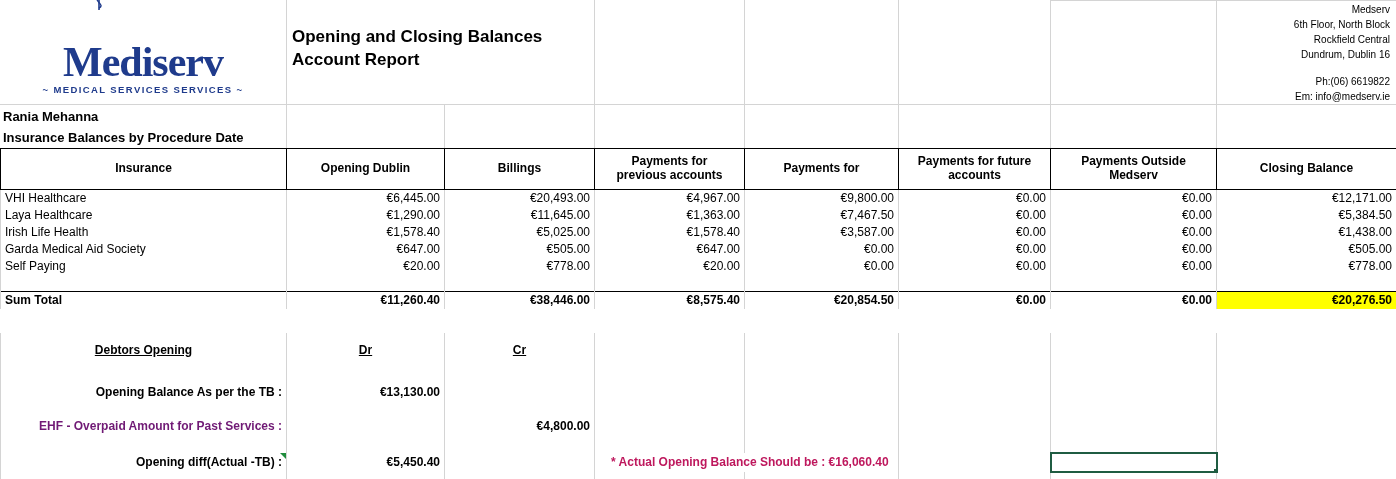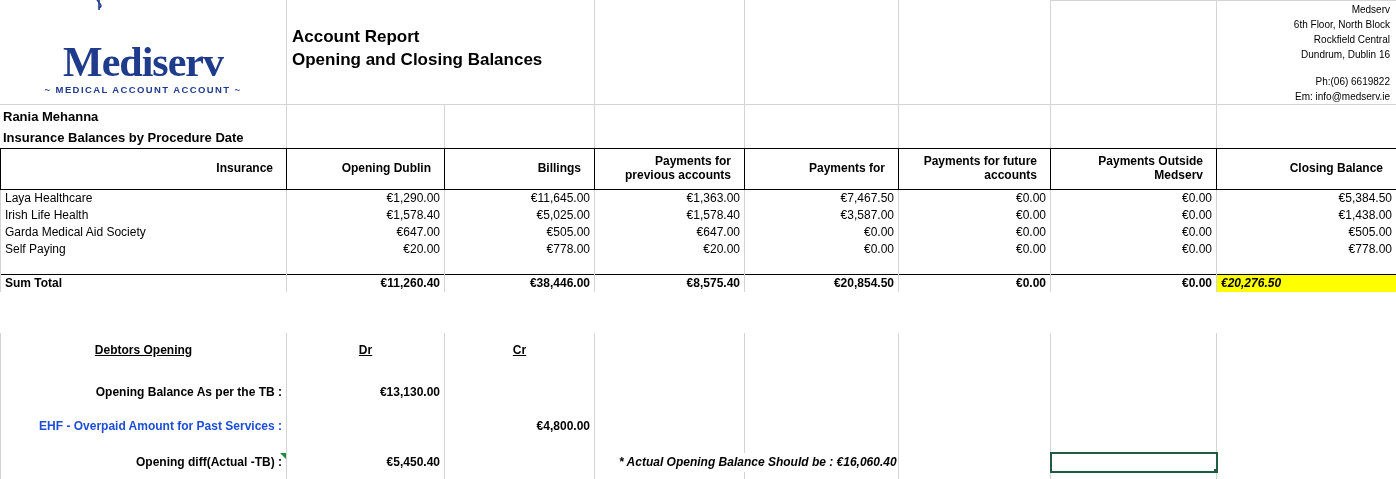--- a/index.html
+++ b/index.html
@@ -128,21 +128,21 @@
     padding: 0 4px;
     border: none;
     vertical-align: middle;
     height: 17px;
     line-height: 17px;
     white-space: nowrap;
     overflow: hidden;
   }
   .tbl thead th {
     border: 1px solid #000;
-    text-align: right;
+    text-align: center;
     font-weight: bold;
     font-size: 12px;
     height: 36px;
     line-height: 1.15;
     padding: 2px 13px;
     white-space: normal;
   }
   .tbl tbody td {
     border-left: 1px solid #d4d4d4;
     border-right: 1px solid #d4d4d4;
@@ -152,22 +152,21 @@
   }
   td.lbl { text-align: left; }
   td.num { text-align: right; }
   tr.total td {
     font-weight: bold;
     border-top: 1px solid #000;
   }
   td.hl {
     background: #ffff00;
     font-weight: bold;
-    text-align: left;
-    font-style: italic;
+    text-align: right;
   }
   tr.spacer td { height: 16px; }
 
   
   .lower {
     position: absolute;
     left: 0;
     top: 333px;
     width: 1396px;
     border-collapse: collapse;
@@ -191,30 +190,29 @@
   }
   .lower .rlabel {
     text-align: right;
     font-weight: bold;
   }
   .lower .num {
     text-align: right;
     font-weight: bold;
   }
   .lower .red {
-    color: #1d4ed8;
+    color: #701a75;
     font-weight: bold;
     text-align: right;
   }
   .lower .note {
-    color: #000000;
-    font-style: italic;
+    color: #be185d;
     font-weight: bold;
     text-align: left;
-    padding-left: 24px;
+    padding-left: 16px;
   }
   .boxed {
     border: 2px solid #1f5c42 !important;
     position: relative;
   }
   .boxed::after {
     content: "";
     position: absolute;
     right: -3px;
     bottom: -3px;
@@ -254,27 +252,27 @@
   <div class="logo-cell">
     <div class="logo-wrap">
       <div class="logo-word">Mediserv</div>
       <svg class="logo-caduceus" viewBox="0 0 26 34">
         <line x1="13" y1="4" x2="13" y2="32" stroke="#1f3b8c" stroke-width="1.6"></line>
         <circle cx="13" cy="3" r="2.2" fill="#1f3b8c"></circle>
         <path d="M13 8 C6 11 20 16 13 19 C6 22 20 27 13 30" fill="none" stroke="#1f3b8c" stroke-width="1.4"></path>
         <path d="M13 7 C7 2 2 6 5 12" fill="none" stroke="#1f3b8c" stroke-width="1.4"></path>
         <path d="M13 7 C19 2 24 6 21 12" fill="none" stroke="#1f3b8c" stroke-width="1.4"></path>
       </svg>
-      <div class="logo-sub">~ MEDICAL ACCOUNT ACCOUNT ~</div>
+      <div class="logo-sub">~ MEDICAL SERVICES SERVICES ~</div>
     </div>
   </div>
 
   <div class="report-title">
+    <div>Opening and Closing Balances</div>
     <div>Account Report</div>
-    <div>Opening and Closing Balances</div>
   </div>
 
   <div class="addr">
     <div>Medserv</div>
     <div>6th Floor, North Block</div>
     <div>Rockfield Central</div>
     <div>Dundrum, Dublin 16</div>
     <span class="gap"></span>
     <div>Ph:(06) 6619822</div>
     <div>Em: info@medserv.ie</div>
@@ -300,20 +298,30 @@
         <th>Opening Dublin</th>
         <th>Billings</th>
         <th>Payments for previous accounts</th>
         <th>Payments for</th>
         <th>Payments for future accounts</th>
         <th>Payments Outside Medserv</th>
         <th>Closing Balance</th>
       </tr>
     </thead>
     <tbody>
+      <tr class="data">
+        <td class="lbl">VHI Healthcare</td>
+        <td class="num">€6,445.00</td>
+        <td class="num">€20,493.00</td>
+        <td class="num">€4,967.00</td>
+        <td class="num">€9,800.00</td>
+        <td class="num">€0.00</td>
+        <td class="num">€0.00</td>
+        <td class="num">€12,171.00</td>
+      </tr>
       <tr class="data">
         <td class="lbl">Laya Healthcare</td>
         <td class="num">€1,290.00</td>
         <td class="num">€11,645.00</td>
         <td class="num">€1,363.00</td>
         <td class="num">€7,467.50</td>
         <td class="num">€0.00</td>
         <td class="num">€0.00</td>
         <td class="num">€5,384.50</td>
       </tr>

